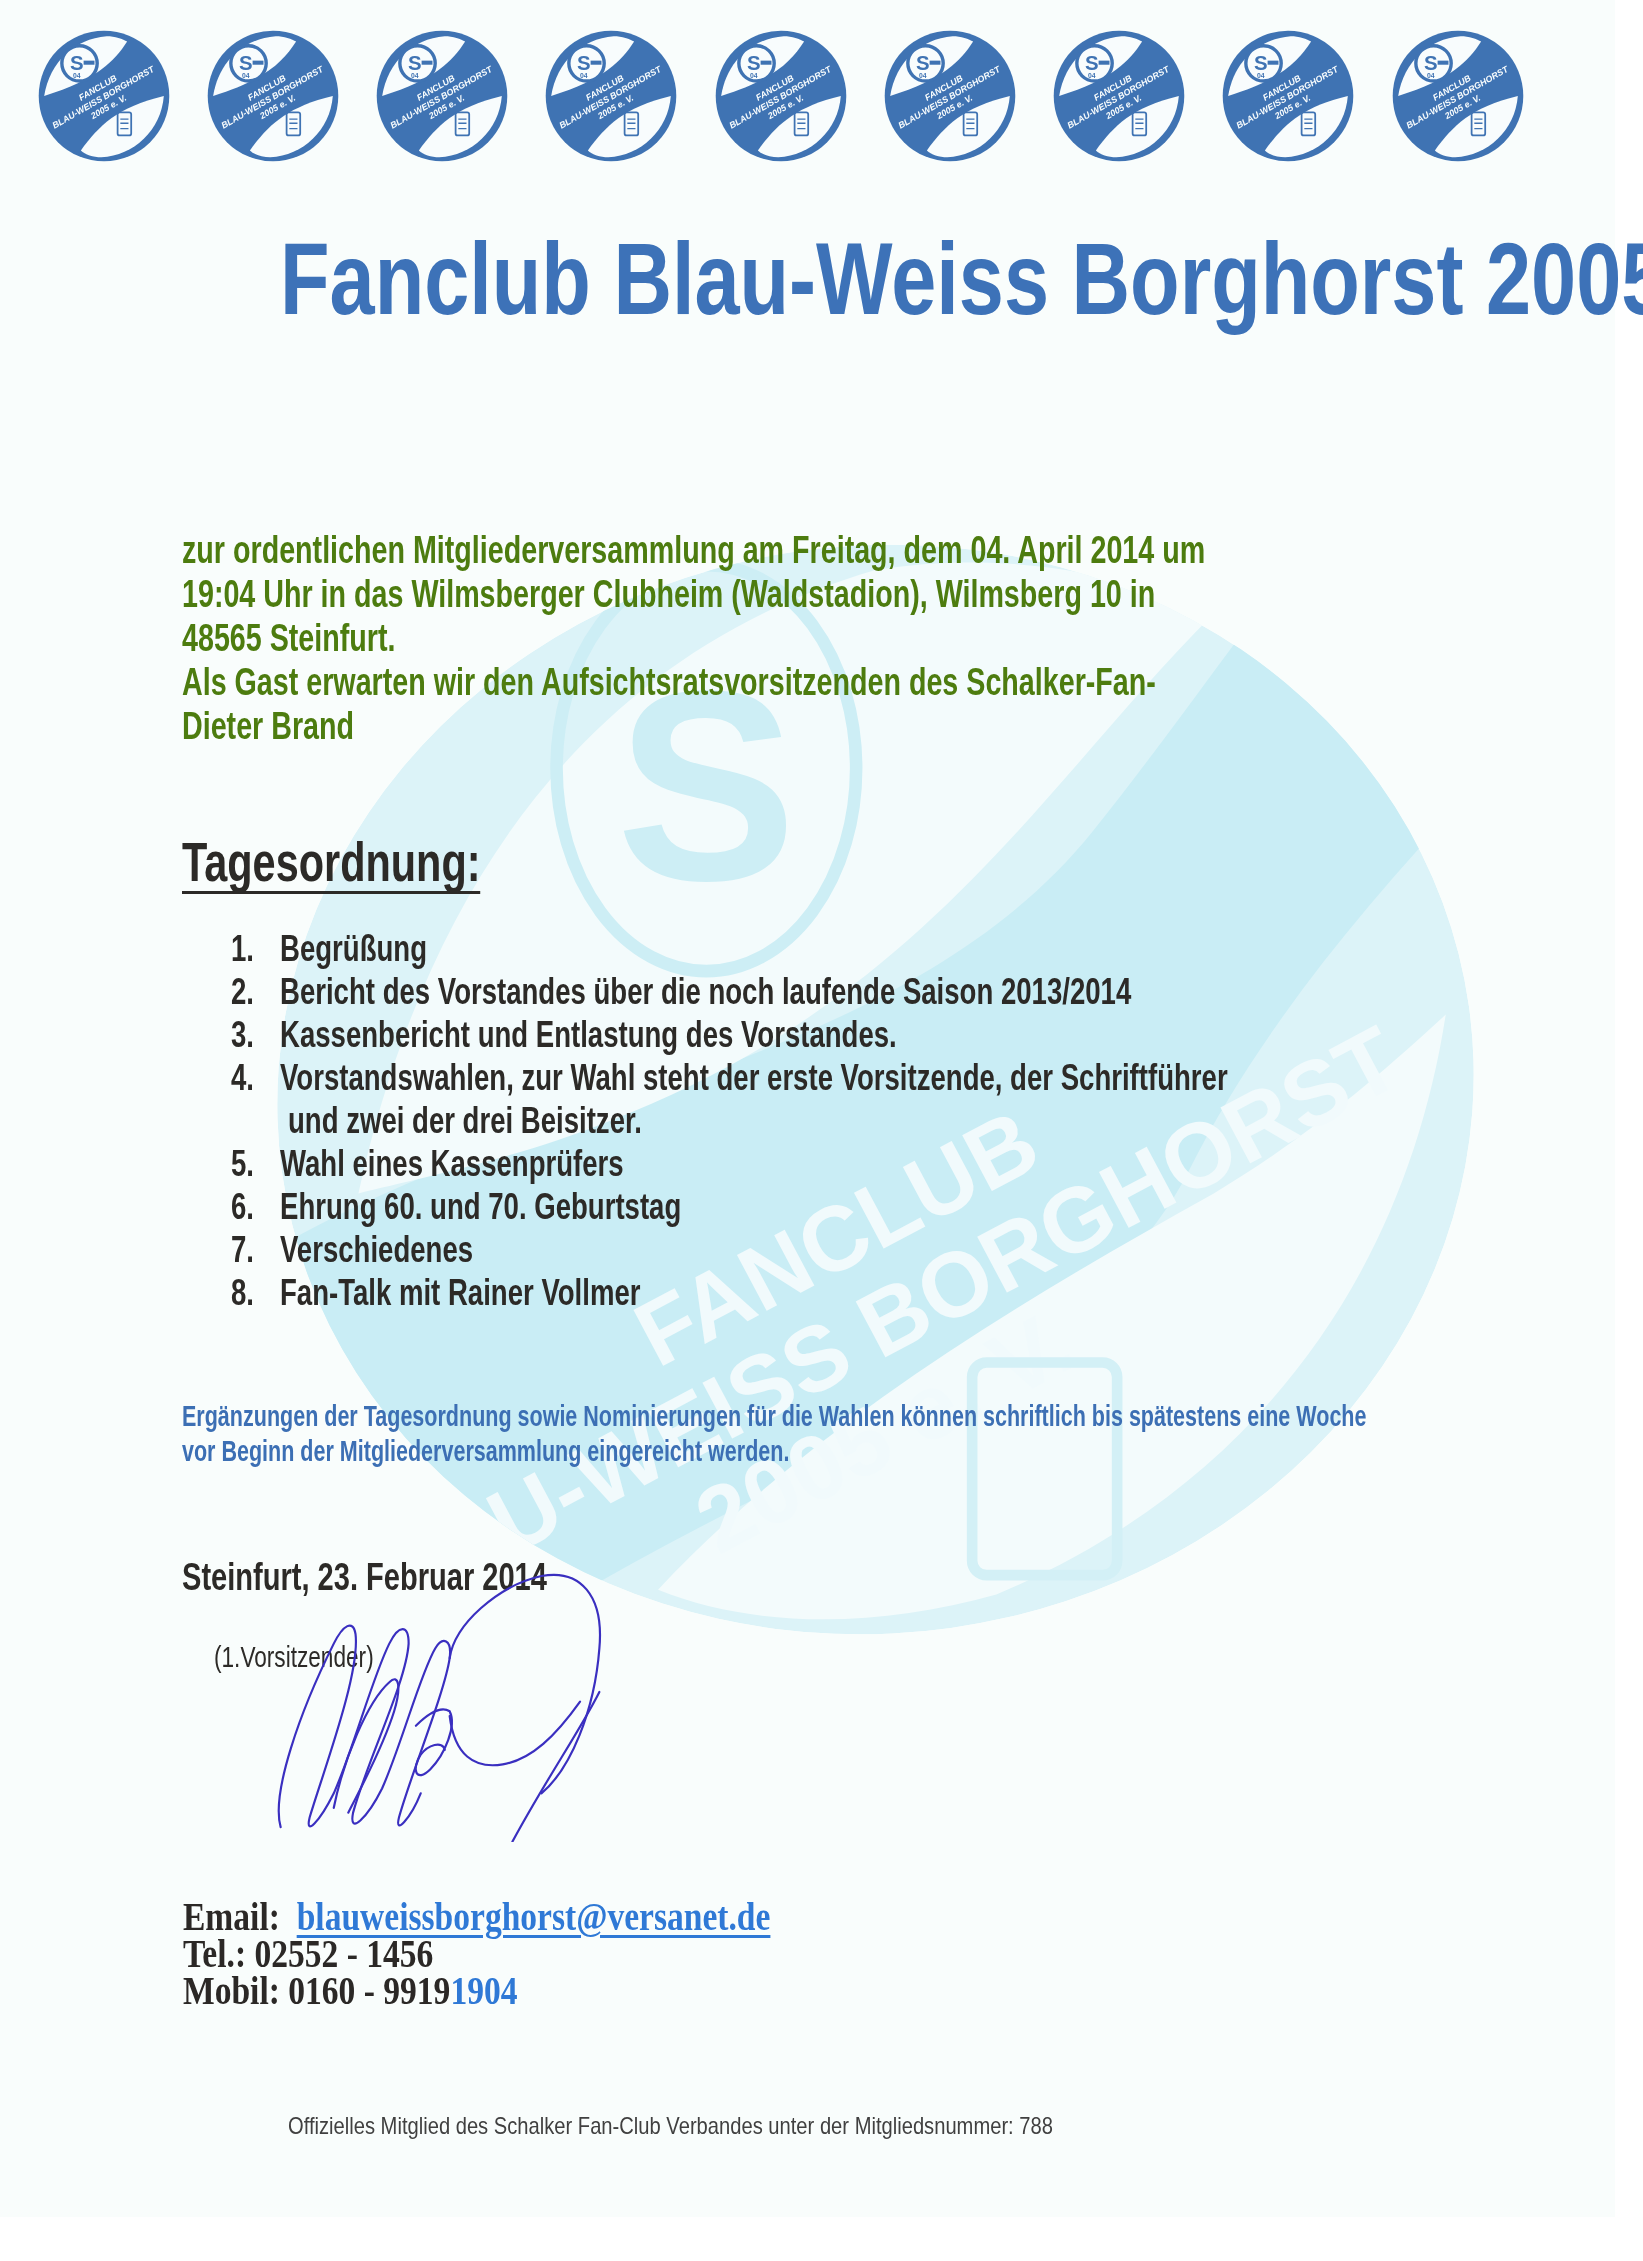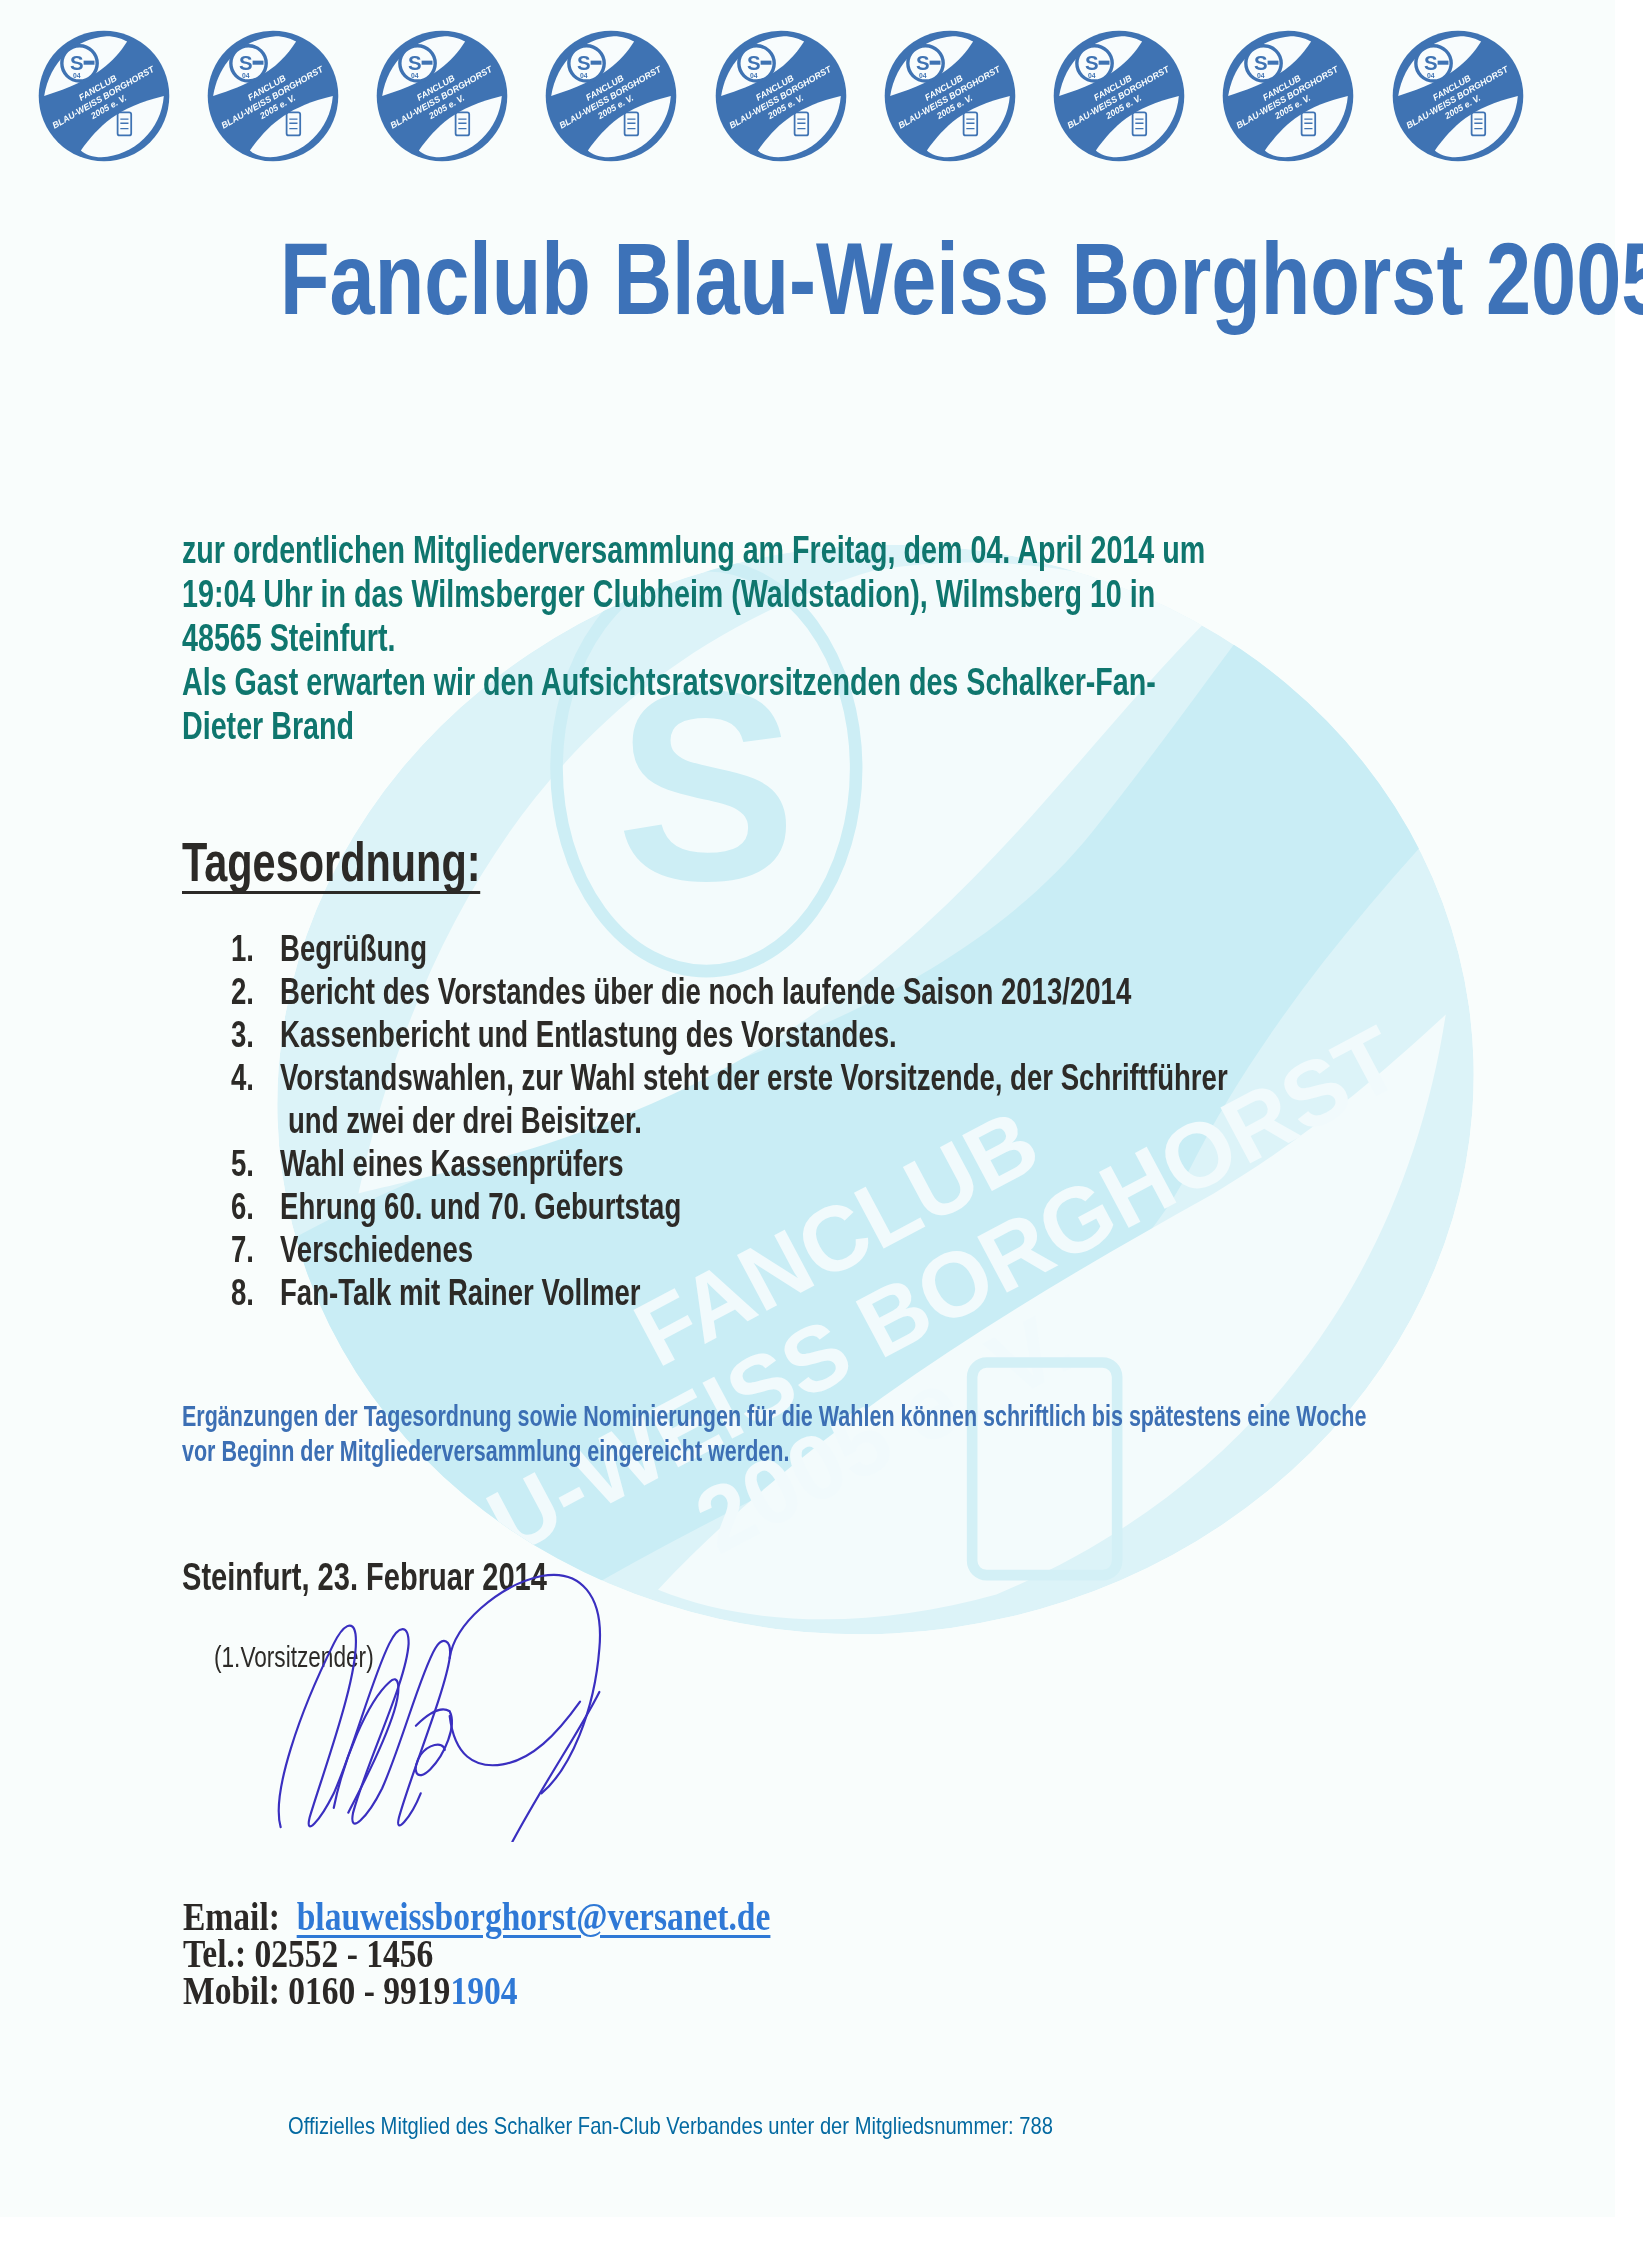--- a/index.html
+++ b/index.html
@@ -37,21 +37,21 @@
 
   .heading {
     left: 183px; top: 383px;
     font-size: 99px; font-weight: bold; color: #2b2824;
     line-height: 1;
   }
   .heading .narrow { transform: scaleX(0.835); }
 
   .body-text {
     left: 182px; top: 528px;
-    font-size: 39px; font-weight: bold; color: #0f766e;
+    font-size: 39px; font-weight: bold; color: #4d7c0f;
     line-height: 44px;
   }
   .body-text .narrow { transform: scaleX(0.735); }
   .line { display: block; height: 44px; }
 
   .agenda-title {
     left: 182px; top: 834px;
     font-size: 56px; font-weight: bold; color: #2c2a27; line-height: 1;
   }
   .agenda-title .narrow { transform: scaleX(0.74); border-bottom: 3.4px solid #2c2a27; padding-bottom: 1px; }
@@ -92,21 +92,21 @@
     left: 183px; top: 1898px;
     font-family: "Liberation Serif", serif; font-weight: bold;
     font-size: 39px; color: #2b2826; line-height: 37px;
   }
   .contact .narrow { transform: scaleX(0.86); }
   .contact a { color: #2f79d6; text-decoration: underline; text-decoration-thickness: 2.9px; text-underline-offset: 4.8px; }
   .contact .blue { color: #2f79d6; }
 
   .footer {
     left: 288px; top: 2114px;
-    font-size: 24px; color: #0369a1; line-height: 1;
+    font-size: 24px; color: #404040; line-height: 1;
   }
   .footer .narrow { transform: scaleX(0.84); }
 </style>
 </head>
 <body>
 
 <div class="sheet">
 
   <div class="watermark">
     <svg viewBox="0 0 2500 2270">

